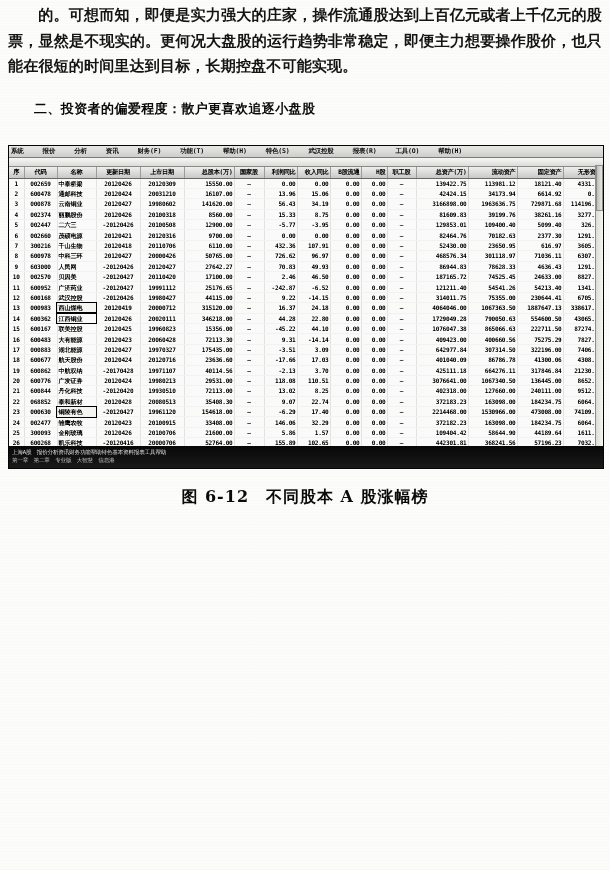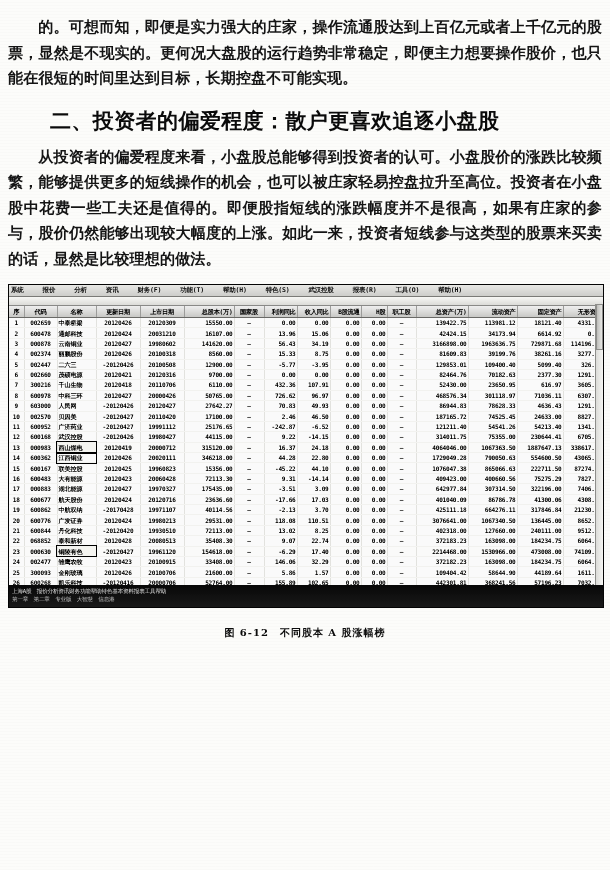--- a/index.html
+++ b/index.html
@@ -12,39 +12,39 @@
     overflow:hidden;
     position:relative;
   }
   
   .page{
     position:relative;width:610px;height:870px;
     background:
       repeating-linear-gradient(0deg, rgba(0,0,0,0.012) 0 1px, rgba(0,0,0,0) 1px 3px),
       #fcfcfa;
     box-sizing:border-box;
-    padding:12px 8px;
+    padding:0 8px;
   }
 
   p.body{
     margin:0;
     font-size:15.1px;
     line-height:25.5px;
     text-align:justify;
     text-justify:inter-ideograph;
     letter-spacing:0.1px;
     color:#141414;
     font-weight:600;
   }
   p.body.indent{text-indent:2em;}
   .para-top{padding-top:3px;}
 
   h2.section{
     margin:17px 0 12px 0;
-    font-size:21px;
+    font-size:13px;
     line-height:24px;
     font-weight:bold;
     text-indent:2em;
     letter-spacing:0.4px;
     color:#0a0a0a;
   }
 
   .gap-a{height:12px;}
   .gap-b{height:14px;}
 
@@ -136,36 +136,35 @@
   .shot .scrollv .thumb{
     position:absolute;top:0;left:0;right:0;height:46px;
     background:linear-gradient(90deg,#b6b6b0,#d8d8d2);
     border:1px solid #8d8d88;
     box-sizing:border-box;
   }
 
   .caption{
     margin:18px 0 0 0;
     text-align:center;
-    font-size:10px;
+    font-size:16px;
     font-weight:bold;
     letter-spacing:1px;
     color:#0b0b0b;
   }
 </style>
 </head>
 <body>
 
 <div class="page">
 
   <p class="body indent para-top">的。可想而知，即便是实力强大的庄家，操作流通股达到上百亿元或者上千亿元的股票，显然是不现实的。更何况大盘股的运行趋势非常稳定，即便主力想要操作股价，也只能在很短的时间里达到目标，长期控盘不可能实现。</p>
 
   <h2 class="section">二、投资者的偏爱程度：散户更喜欢追逐小盘股</h2>
 
-  <p class="body indent">从投资者的偏爱程度来看，小盘股总能够得到投资者的认可。小盘股价的涨跌比较频繁，能够提供更多的短线操作的机会，也可以被庄家轻易控盘拉升至高位。投资者在小盘股中花费一些工夫还是值得的。即便股指短线的涨跌幅度并不是很高，如果有庄家的参与，股价仍然能够出现较大幅度的上涨。如此一来，投资者短线参与这类型的股票来买卖的话，显然是比较理想的做法。</p>
 
   <div class="gap-a"></div>
 
   <div class="shot">
 
     <div class="menubar">
       <span class="mi">系统</span>
       <span class="mi">报价</span>
       <span class="mi">分析</span>
       <span class="mi">资讯</span>

